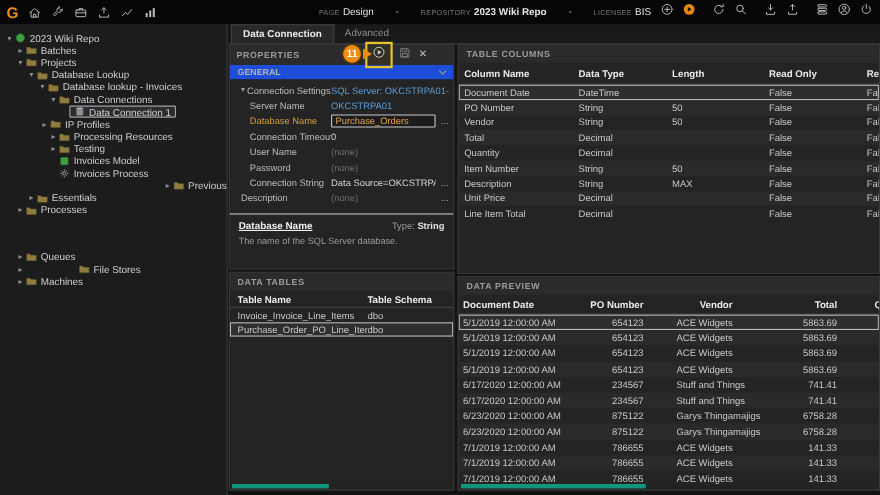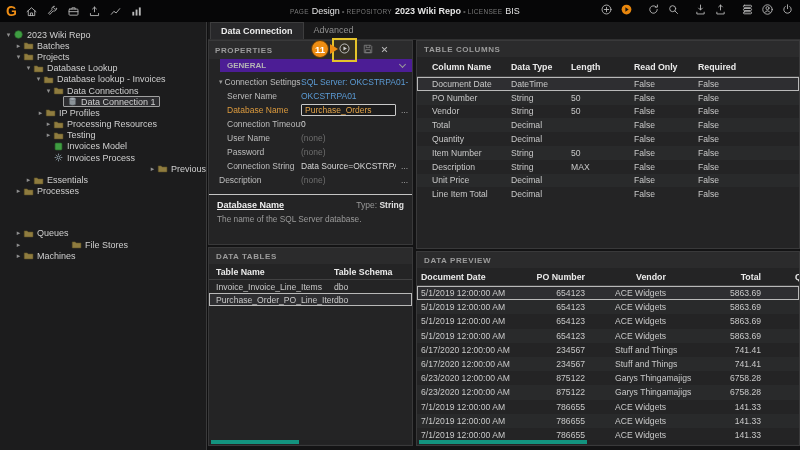--- a/index.html
+++ b/index.html
@@ -6,21 +6,21 @@
   html,body { width:800px; height:450px; overflow:hidden; background:#0e0e0f;
     font-family:"Liberation Sans", sans-serif; }
   .app { position:absolute; inset:0; background:#101011; }
 
   
   .topbar { position:absolute; top:0; left:0; right:0; height:22px; background:#060607;
     display:flex; align-items:center; padding:0 6px; }
   .logo { color:#ef8e15; font-weight:bold; font-size:14px; margin-right:8px; }
   .tb-icons { display:flex; align-items:center; gap:7px; }
   .tb-icons .icn { display:inline-flex; width:14px; height:14px; align-items:center; justify-content:center; }
-  .tb-center { position:absolute; left:290px; top:0; height:22px; display:flex; align-items:center; gap:2px; }
+  .tb-center { position:absolute; left:290px; top:0; height:22px; display:flex; align-items:center; gap:20px; }
   .meta { display:flex; align-items:baseline; gap:3px; }
   .meta .k { font-size:6.5px; color:#787878; letter-spacing:.3px; }
   .meta .v { font-size:9px; color:#e4e4e4; }
   .meta .v.bold { font-weight:bold; }
   .tb-sep { color:#5a5a5a; font-size:8px; }
   .tb-right { margin-left:auto; display:flex; align-items:center; }
   .tb-group { display:flex; align-items:center; gap:7px; margin-left:14px; }
 
   
   .tree { position:absolute; top:22px; left:0; width:207px; bottom:0; background:#1c1c1d;
@@ -52,22 +52,22 @@
   .props-head { position:relative; height:18px; background:#2b2b2c; display:flex; align-items:center;
     padding:0 6px; overflow:visible; z-index:4; }
   .props-head .ttl { color:#9c9c9c; font-size:8px; font-weight:bold; letter-spacing:.6px; }
   .ptools { margin-left:auto; margin-right:16px; display:flex; align-items:center; gap:5px; }
   .hl-box { border:2px solid #e5c32a; padding:1px 4px; display:flex; align-items:center; background:rgba(80,65,10,.25); }
   .callout { position:absolute; left:102px; top:-1px; display:flex; align-items:center; z-index:6; }
   .co-circle { width:18px; height:18px; border-radius:50%; background:#ee8d13; border:1px solid #5e3806;
     color:#fff; font-size:9.5px; font-weight:bold; display:flex; align-items:center; justify-content:center; }
   .co-arrow { width:0; height:0; border-top:5px solid transparent; border-bottom:5px solid transparent;
     border-left:8px solid #ee8d13; margin-left:1px; }
-  .sect-head { height:13px; background:#4c1d95; color:#b5b5b5; font-size:8px; font-weight:bold;
-    display:flex; align-items:center; padding:0 7px;margin-left:11px; }
+  .sect-head { height:13px; background:#1d4ed8; color:#b5b5b5; font-size:8px; font-weight:bold;
+    display:flex; align-items:center; padding:0 7px; }
   .chev { margin-left:auto; width:5px; height:5px; border-right:1.3px solid #9a9a9a;
     border-bottom:1.3px solid #9a9a9a; transform:rotate(45deg); margin-top:-3px; }
   .pgrid { padding-top:3px; }
   .prow { display:flex; align-items:center; height:14px; font-size:8.5px; padding:0 4px 0 10px; }
   .prow .pexp { font-size:7px; color:#9a9a9a; margin-right:2px; }
   .plbl { width:82px; flex:none; color:#bdbdbd; white-space:nowrap; overflow:hidden; display:flex; align-items:center;text-align:center; }
   .prow.sub .plbl { padding-left:8px; }
   .plbl.amber { color:#dd9b3e; }
   .pval { flex:1; color:#d6d6d6; white-space:nowrap; overflow:hidden; min-width:0; }
   .pval.blue { color:#5b9bd5; }
@@ -84,21 +84,21 @@
   .phelp .hd { margin-top:4px; font-size:8.3px; color:#9a9a9a; }
 
   
   .grid-head { display:grid; align-items:center; font-size:8.8px; font-weight:bold; color:#eaeaea;
     border-bottom:1px solid #414142; }
   .grow { display:grid; align-items:center; font-size:8.6px; color:#c9c9c9; white-space:nowrap; }
   .grow.alt { background:#292a2b; }
   .grow.selrow { outline:1px solid #b9b9b9; outline-offset:-1px; background:#2e2e31; }
   .grow span, .grid-head span { overflow:hidden; white-space:nowrap; }
 
-  #tcols .grid-head, #tcols .grow { grid-template-columns:79px 60px 63px 64px 1fr; padding-left:15px; }
+  #tcols .grid-head, #tcols .grow { grid-template-columns:79px 60px 63px 64px 1fr; padding-left:5px;gap:25px; }
   #tcols .grid-head { height:20px; }
   #tcols .grow { height:13.8px; }
 
   #dtables .grid-head, #dtables .grow { grid-template-columns:118px 1fr; padding-left:7px; }
   #dtables .grid-head { height:16px; }
   #dtables .grow { height:13px; }
 
   #dprev .grid-head, #dprev .grow { grid-template-columns:110px 60px 120px 56px 1fr; padding-left:4px; }
   #dprev .grid-head { height:18px; }
   #dprev .grow { height:14.2px; }

